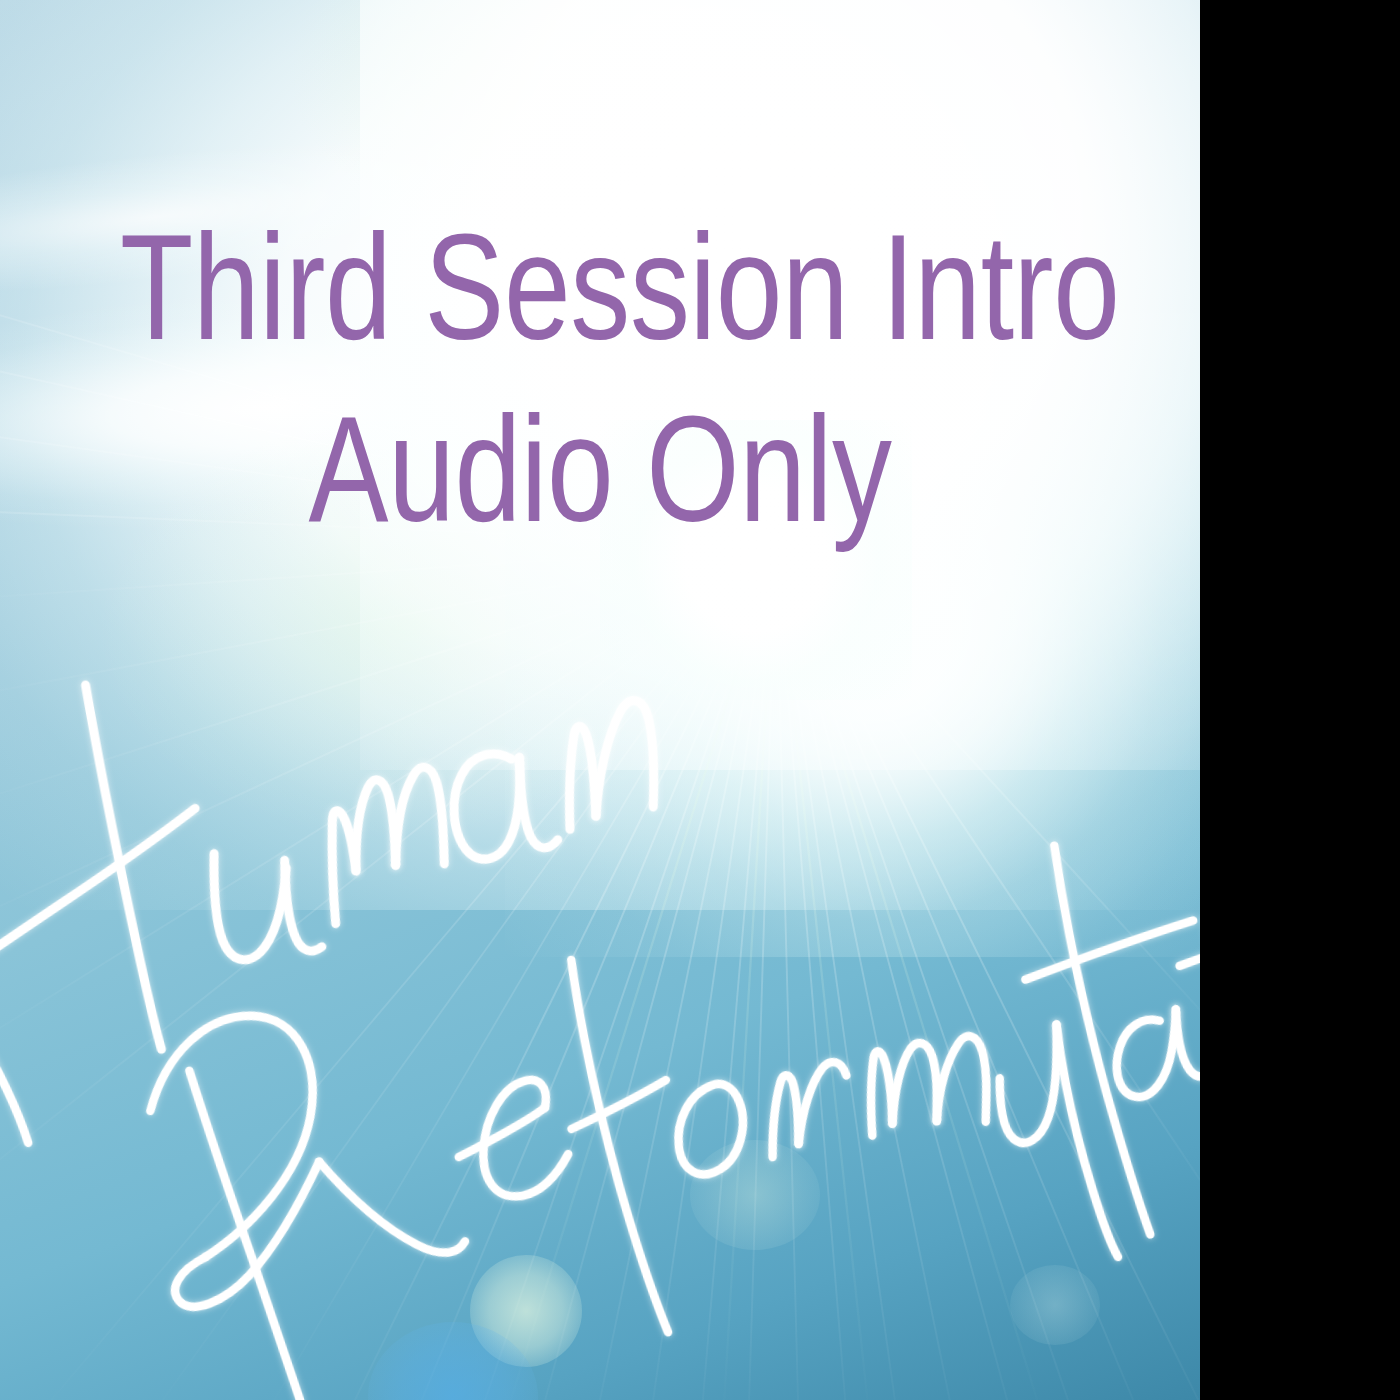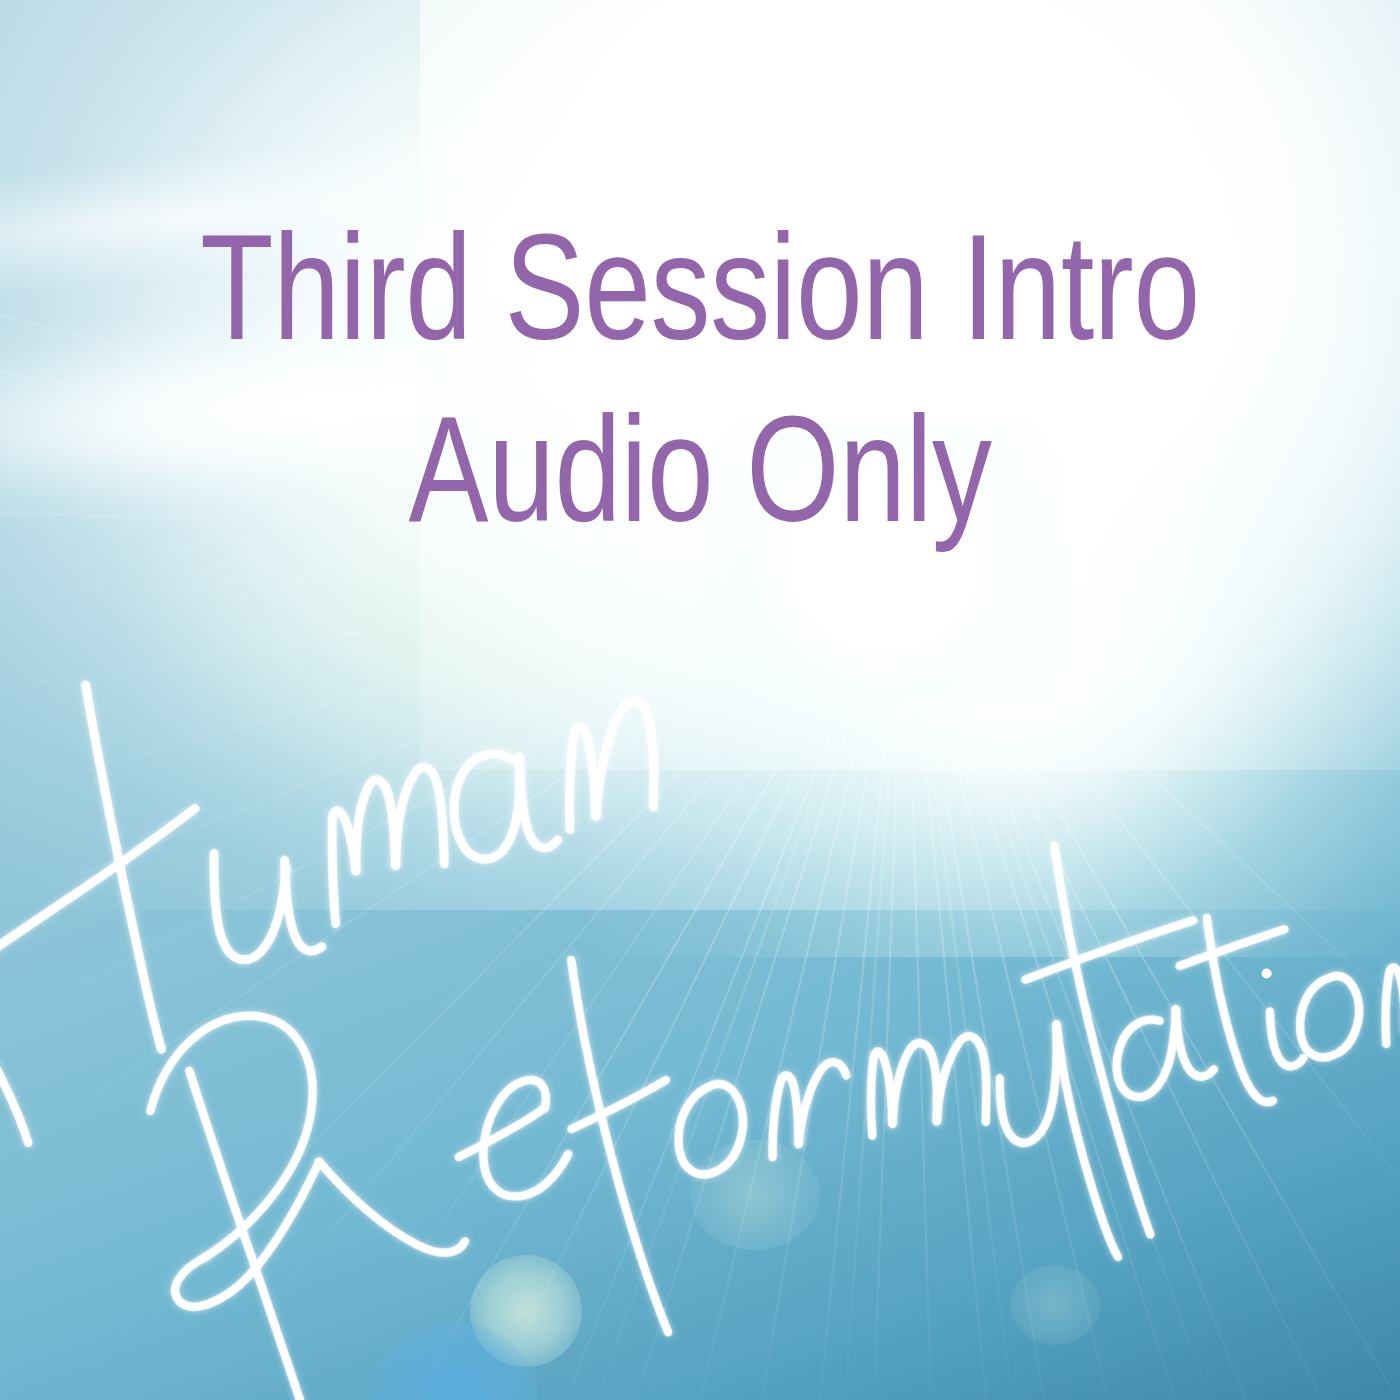--- a/index.html
+++ b/index.html
@@ -10,21 +10,21 @@
   }
   body {
     display: flex;
     align-items: flex-start;
     justify-content: flex-start;
   }
 
   
   .cover {
     position: relative;
-    width: 1400px;
+    width: 1200px;
     height: 1400px;
     overflow: hidden;
     font-family: "Liberation Sans", sans-serif;
     
     background:
       linear-gradient(160deg,
         #b6d6e4 0%,
         #a9cfe0 18%,
         #9ccadc 34%,
         #8ac4d8 52%,

